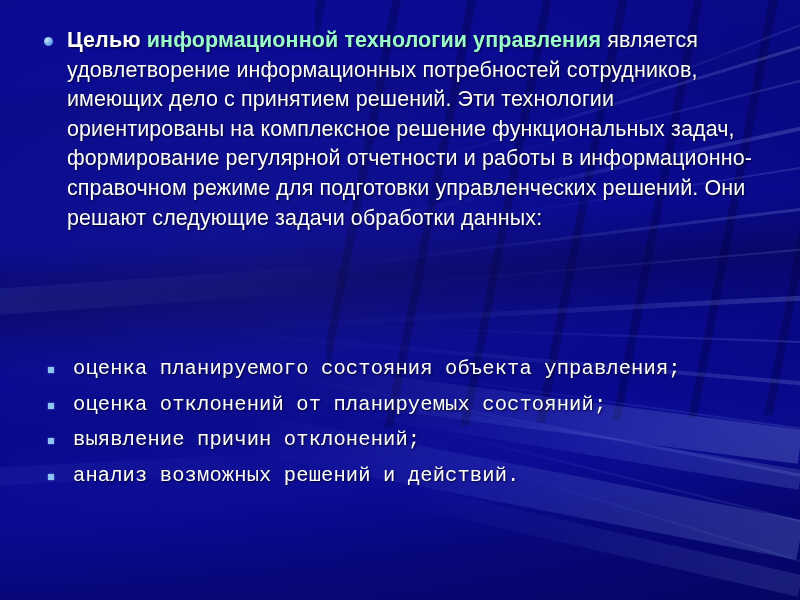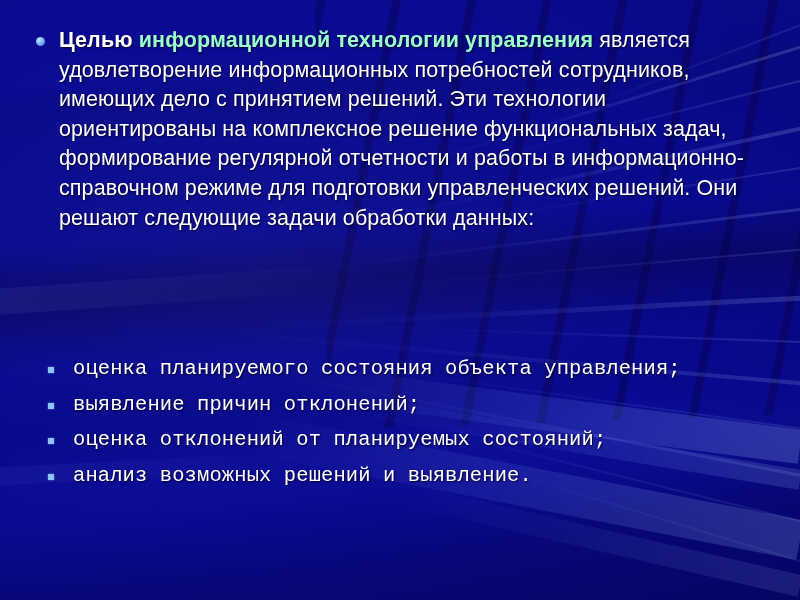--- a/index.html
+++ b/index.html
@@ -107,21 +107,21 @@
 
   
   .content {
     position: absolute;
     inset: 0;
     z-index: 5;
   }
 
   .para-block {
     position: absolute;
-    left: 36px;
+    left: 44px;
     top: 26px;
     width: 712px;
     display: flex;
     align-items: flex-start;
   }
 
   .round-bullet {
     flex: 0 0 auto;
     width: 9px;
     height: 9px;
@@ -219,26 +219,26 @@
       <div class="para-text"><span class="lead">Целью </span><span class="lead-green">информационной технологии управления</span><span> является удовлетворение информационных потребностей сотрудников, имеющих дело с принятием решений. Эти технологии ориентированы на комплексное решение функциональных задач, формирование регулярной отчетности и работы в информационно-справочном режиме для подготовки управленческих решений. Они решают следующие задачи обработки данных:</span></div>
     </div>
 
     <div class="sub-list">
       <div class="sub-item">
         <span class="sq-bullet"></span>
         <span class="sub-text">оценка планируемого состояния объекта управления;</span>
       </div>
       <div class="sub-item">
         <span class="sq-bullet"></span>
+        <span class="sub-text">оценка отклонений от планируемых состояний;</span>
+      </div>
+      <div class="sub-item">
+        <span class="sq-bullet"></span>
         <span class="sub-text">выявление причин отклонений;</span>
       </div>
       <div class="sub-item">
         <span class="sq-bullet"></span>
-        <span class="sub-text">оценка отклонений от планируемых состояний;</span>
-      </div>
-      <div class="sub-item">
-        <span class="sq-bullet"></span>
-        <span class="sub-text">анализ возможных решений и выявление.</span>
+        <span class="sub-text">анализ возможных решений и действий.</span>
       </div>
     </div>
 
   </div>
 </div>
 
 </body></html>

